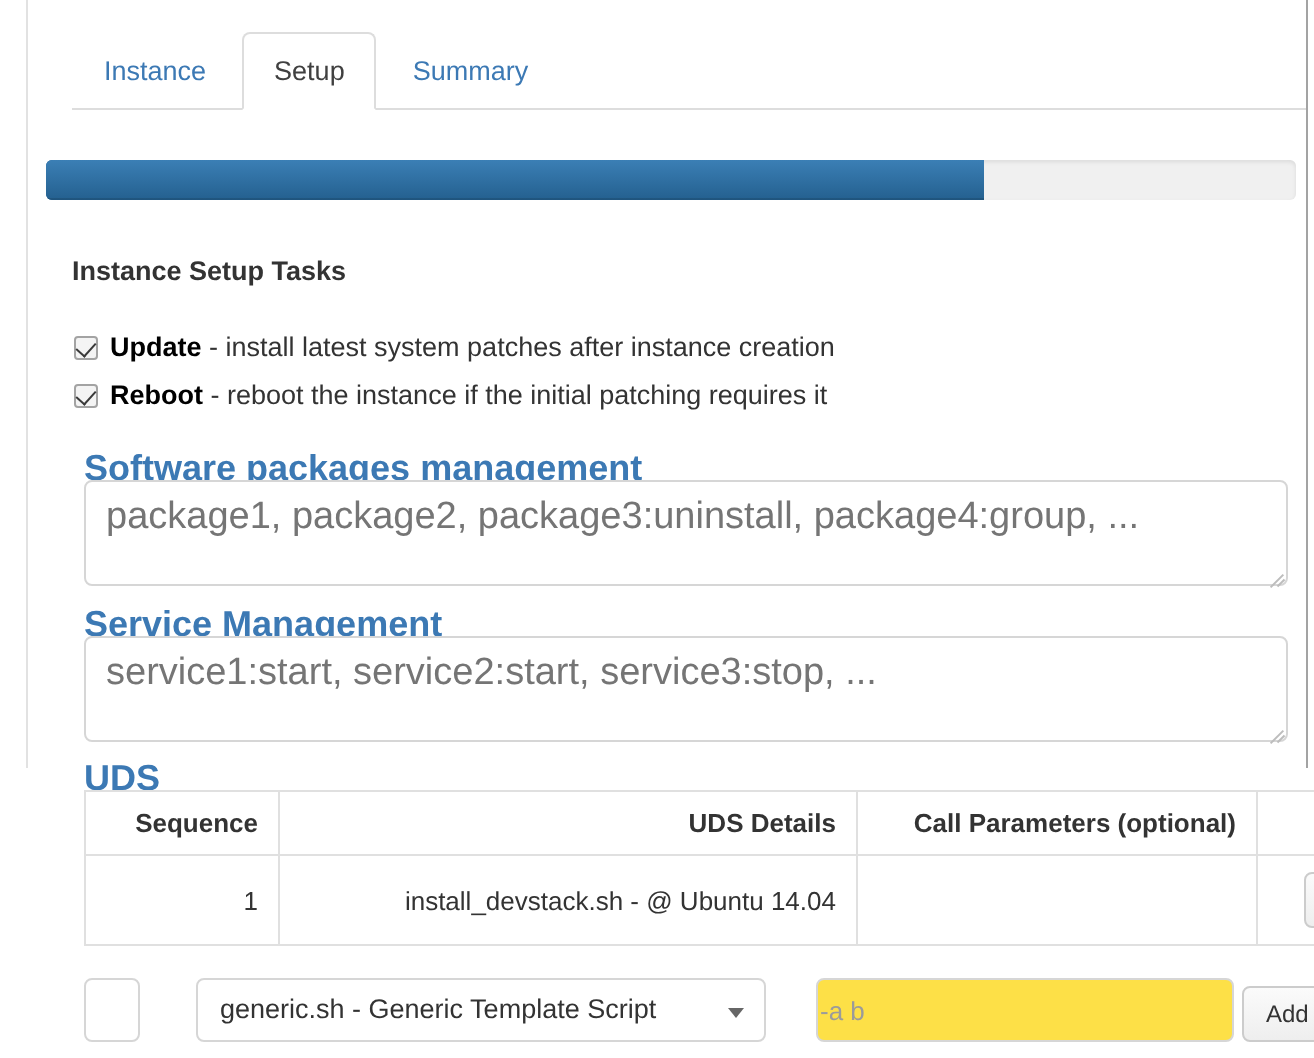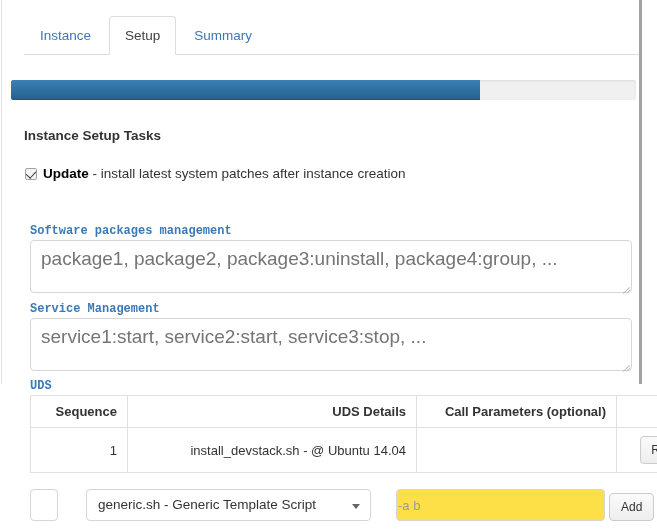--- a/index.html
+++ b/index.html
@@ -12,27 +12,27 @@
     height: 529px;
     font-family: "Liberation Sans", sans-serif;
     font-size: 13px;
     color: #333333;
     overflow: hidden;
   }
 
   
   .wizard-panel {
     position: absolute;
-    left: 1px;
+    left: 13px;
     top: 0px;
     width: 641px;
     height: 384px;
     background: #ffffff;
     border-left: 1px solid #e2e2e2;
-    border-right: 3px solid #a3a3a3;
+    border-right: 1px solid #a3a3a3;
     box-sizing: border-box;
   }
 
   
   .tabs {
     position: absolute;
     left: 22px;
     top: 16px;
     right: 0;
     height: 39px;
@@ -132,24 +132,23 @@
     color: #000000;
     font-weight: bold;
     cursor: pointer;
   }
   .task-desc { color: #333333; }
 
   
   .field-label {
     position: absolute;
     left: 28px;
-    font-size: 12px;
+    font-size: 18px;
     font-weight: bold;
     color: #3c79b4;
-    font-family: Liberation Mono, monospace;
   }
   #label-packages { top: 224px; }
   #label-services { top: 302px; }
   #label-uds      { top: 379px; }
 
   
   .ta-box {
     position: absolute;
     left: 28px;
     width: 602px;
@@ -320,20 +319,23 @@
   </div>
 
   <div class="progress-wrap">
     <div class="progress-bar-fill" id="progress-fill" style="width: 75%;"></div>
   </div>
 
   <div class="section-title">Instance Setup Tasks</div>
 
   <div class="task-row" id="task-row-0">
     <span class="cbx checked"></span><span class="task-name">Update</span><span class="task-desc"> - install latest system patches after instance creation</span>
+  </div>
+  <div class="task-row" id="task-row-1">
+    <span class="cbx checked"></span><span class="task-name">Reboot</span><span class="task-desc"> - reboot the instance if the initial patching requires it</span>
   </div>
 
   <div class="field-label" id="label-packages">Software packages management</div>
   <textarea class="ta-box" id="ta-packages" placeholder="package1, package2, package3:uninstall, package4:group, ..." style=""></textarea>
   <span class="ta-grip" id="grip-packages"></span>
 
   <div class="field-label" id="label-services">Service Management</div>
   <textarea class="ta-box" id="ta-services" placeholder="service1:start, service2:start, service3:stop, ..." style=""></textarea>
   <span class="ta-grip" id="grip-services"></span>
 

